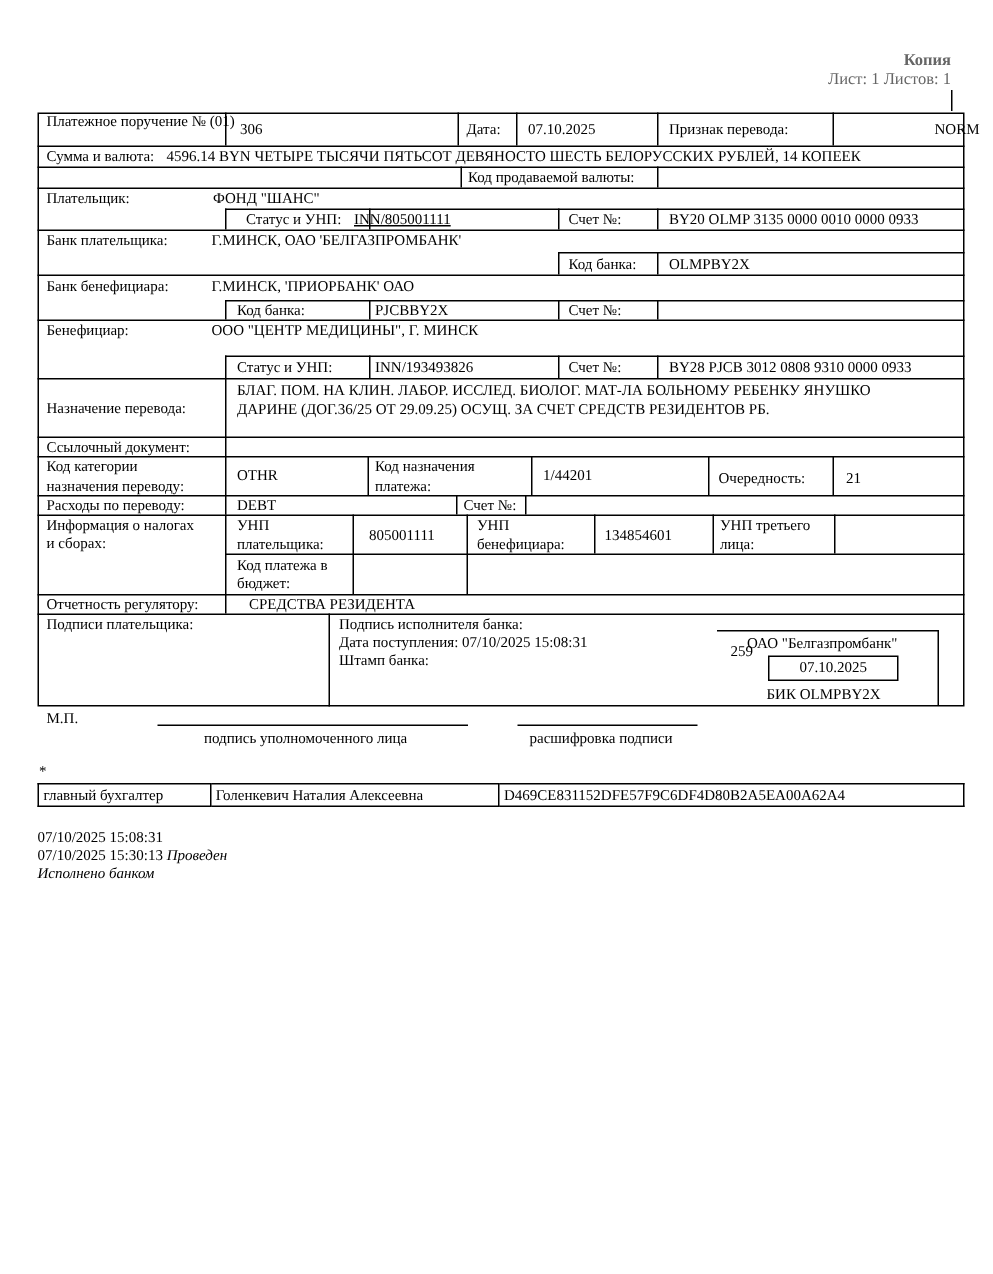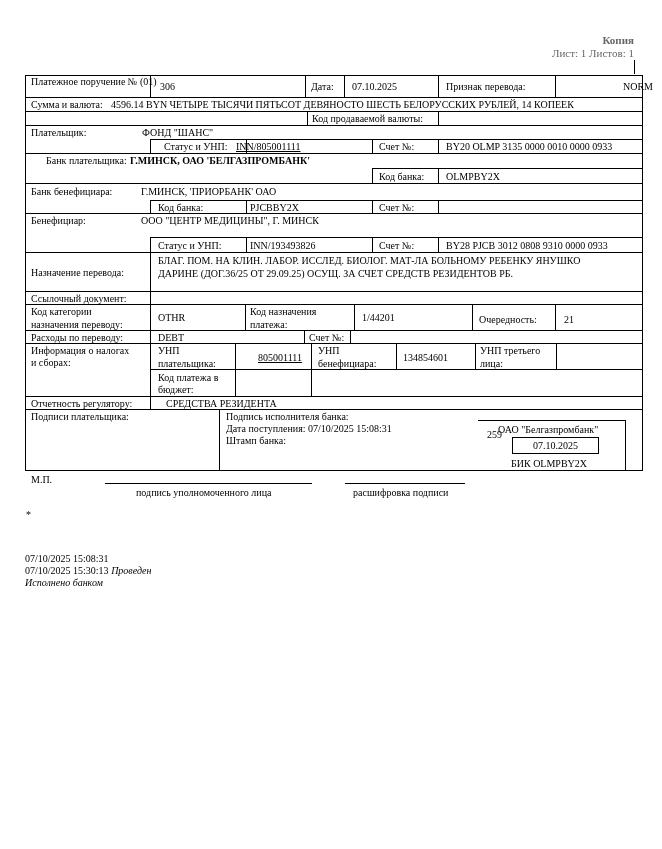--- a/index.html
+++ b/index.html
@@ -96,22 +96,22 @@
 <div class="t" style="left:312px; top:113px;">Код продаваемой валюты:</div>
 <div class="t" style="left:444px; top:113px;"></div>
 
 <div class="t" style="left:31px; top:127px;">Плательщик:</div>
 <div class="t" style="left:142px; top:127px;">ФОНД "ШАНС"</div>
 <div class="t" style="left:164px; top:141px;">Статус и УНП:</div>
 <div class="t" style="left:236px; top:141px;text-decoration:underline;">INN/805001111</div>
 <div class="t" style="left:379px; top:141px;">Счет №:</div>
 <div class="t" style="left:446px; top:141px;">BY20 OLMP 3135 0000 0010 0000 0933</div>
 
-<div class="t" style="left:31px; top:155px;margin-left:15px;">Банк плательщика:</div>
-<div class="t" style="left:130px; top:155px;font-weight:bold;">Г.МИНСК, ОАО 'БЕЛГАЗПРОМБАНК'</div>
+<div class="t" style="left:31px; top:155px;">Банк плательщика:</div>
+<div class="t" style="left:141px; top:155px;">Г.МИНСК, ОАО 'БЕЛГАЗПРОМБАНК'</div>
 <div class="t" style="left:379px; top:171px;">Код банка:</div>
 <div class="t" style="left:446px; top:171px;">OLMPBY2X</div>
 
 <div class="t" style="left:31px; top:186px;">Банк бенефициара:</div>
 <div class="t" style="left:141px; top:186px;">Г.МИНСК, 'ПРИОРБАНК' ОАО</div>
 <div class="t" style="left:158px; top:202px;">Код банка:</div>
 <div class="t" style="left:250px; top:202px;">PJCBBY2X</div>
 <div class="t" style="left:379px; top:202px;">Счет №:</div>
 <div class="t" style="left:446px; top:202px;"></div>
 
@@ -140,21 +140,21 @@
 
 <div class="t" style="left:31px; top:332px;text-align:center;">Расходы по переводу:</div>
 <div class="t" style="left:158px; top:332px;">DEBT</div>
 <div class="t" style="left:309px; top:332px;">Счет №:</div>
 <div class="t" style="left:356px; top:332px;"></div>
 
 <div class="t" style="left:31px; top:345px;">Информация о налогах</div>
 <div class="t" style="left:31px; top:357px;">и сборах:</div>
 <div class="t" style="left:158px; top:345px;">УНП</div>
 <div class="t" style="left:158px; top:358px;">плательщика:</div>
-<div class="t" style="left:258px; top:352px;text-decoration:underline;">805001111</div>
+<div class="t" style="left:246px; top:352px;">805001111</div>
 <div class="t" style="left:318px; top:345px;">УНП</div>
 <div class="t" style="left:318px; top:358px;">бенефициара:</div>
 <div class="t" style="left:403px; top:352px;">134854601</div>
 <div class="t" style="left:480px; top:345px;">УНП третьего</div>
 <div class="t" style="left:480px; top:358px;">лица:</div>
 <div class="t" style="left:562px; top:352px;"></div>
 <div class="t" style="left:158px; top:372px;">Код платежа в</div>
 <div class="t" style="left:158px; top:384px;">бюджет:</div>
 <div class="t" style="left:242px; top:378px;"></div>
 
@@ -175,20 +175,25 @@
 <div class="t" style="left:31px; top:474px;">М.П.</div>
 <div class="hl" style="left:105px; top:483px; width:207px;"></div>
 <div class="t" style="left:136px; top:487px;">подпись уполномоченного лица</div>
 <div class="hl" style="left:345px; top:483px; width:120px;"></div>
 <div class="t" style="left:353px; top:487px;">расшифровка подписи</div>
 
 <div class="t" style="left:26px; top:509px;">*</div>
 
 <table class="abs sig-table">
   <tbody>
+  <tr>
+    <td>главный бухгалтер</td>
+    <td>Голенкевич Наталия Алексеевна</td>
+    <td>D469CE831152DFE57F9C6DF4D80B2A5EA00A62A4</td>
+  </tr>
 </tbody>
   </table>
 
 <div class="abs log" style="top:553px;">07/10/2025 15:08:31</div>
 <div class="abs log" style="top:565px;">
   <span>07/10/2025 15:30:13</span>
   <i>Проведен</i>
 </div>
 <div class="abs log" style="top:577px;">
   <i>Исполнено банком</i>

